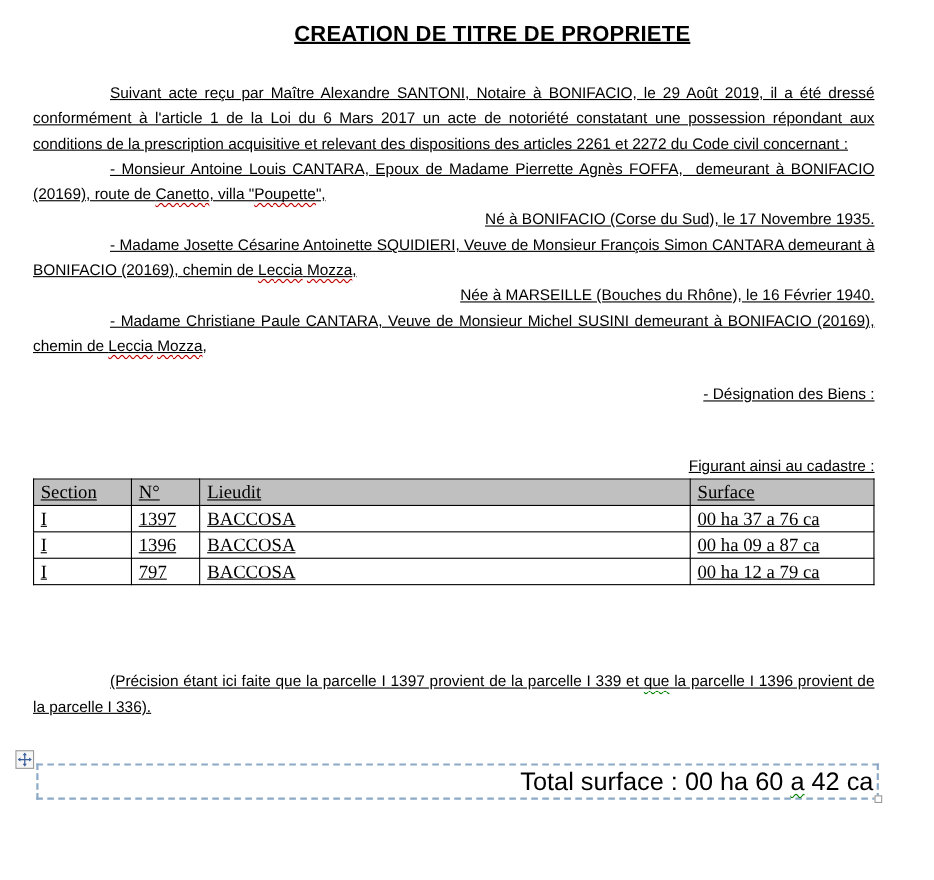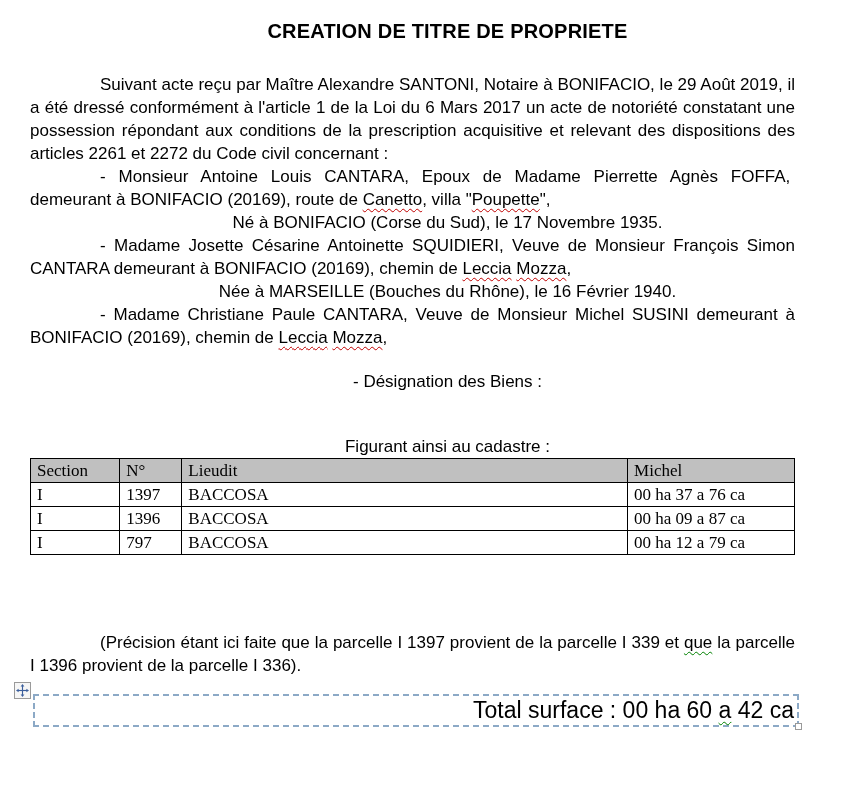--- a/index.html
+++ b/index.html
@@ -6,42 +6,43 @@
     margin: 0; padding: 0;
     background: #ffffff;
   }
   .page {
     position: relative;
     width: 849px; height: 800px;
     overflow: hidden;
     background: #ffffff;
     font-family: "Liberation Sans", sans-serif;
     color: #000;
+    text-decoration: underline;
   }
   .doc {
     margin-left: 30px;
     width: 765px;
   }
   h1.doc-title {
     font-size: 20px;
     line-height: 23px;
     font-weight: bold;
     text-align: center;
     margin: 20px 0 0 70px;
     width: 695px;
     letter-spacing: 0.2px;
   }
   p.body-p {
     margin: 0;
-    font-size: 17px;
+    font-size: 14px;
     line-height: 23px;
     text-align: justify;
     text-indent: 70px;
   }
-  p.no-justify { text-align: center; }
+  p.no-justify { text-align: right; }
   .blank { height: 21px; }
   .spacer-title { height: 30px; }
   .hl { background: var(--highlight, #c0c0c0); }
   .sq-red {
     text-decoration-line: underline;
     text-decoration-style: wavy;
     text-decoration-color: var(--spell-red, #c00000);
     text-decoration-thickness: 1px;
     text-underline-offset: 3px;
     text-decoration-skip-ink: none;
@@ -146,21 +147,21 @@
         <col class="col-section">
           <col class="col-num">
           <col class="col-lieudit">
           <col class="col-surface">
       </colgroup>
       <thead>
         <tr>
           <th>Section</th>
           <th>N°</th>
           <th>Lieudit</th>
-          <th>Michel</th>
+          <th>Surface</th>
         </tr>
       </thead>
       <tbody>
         <tr>
           <td>I</td>
           <td>1397</td>
           <td>BACCOSA</td>
           <td>00 ha 37 a 76 ca</td>
         </tr>
         <tr>

